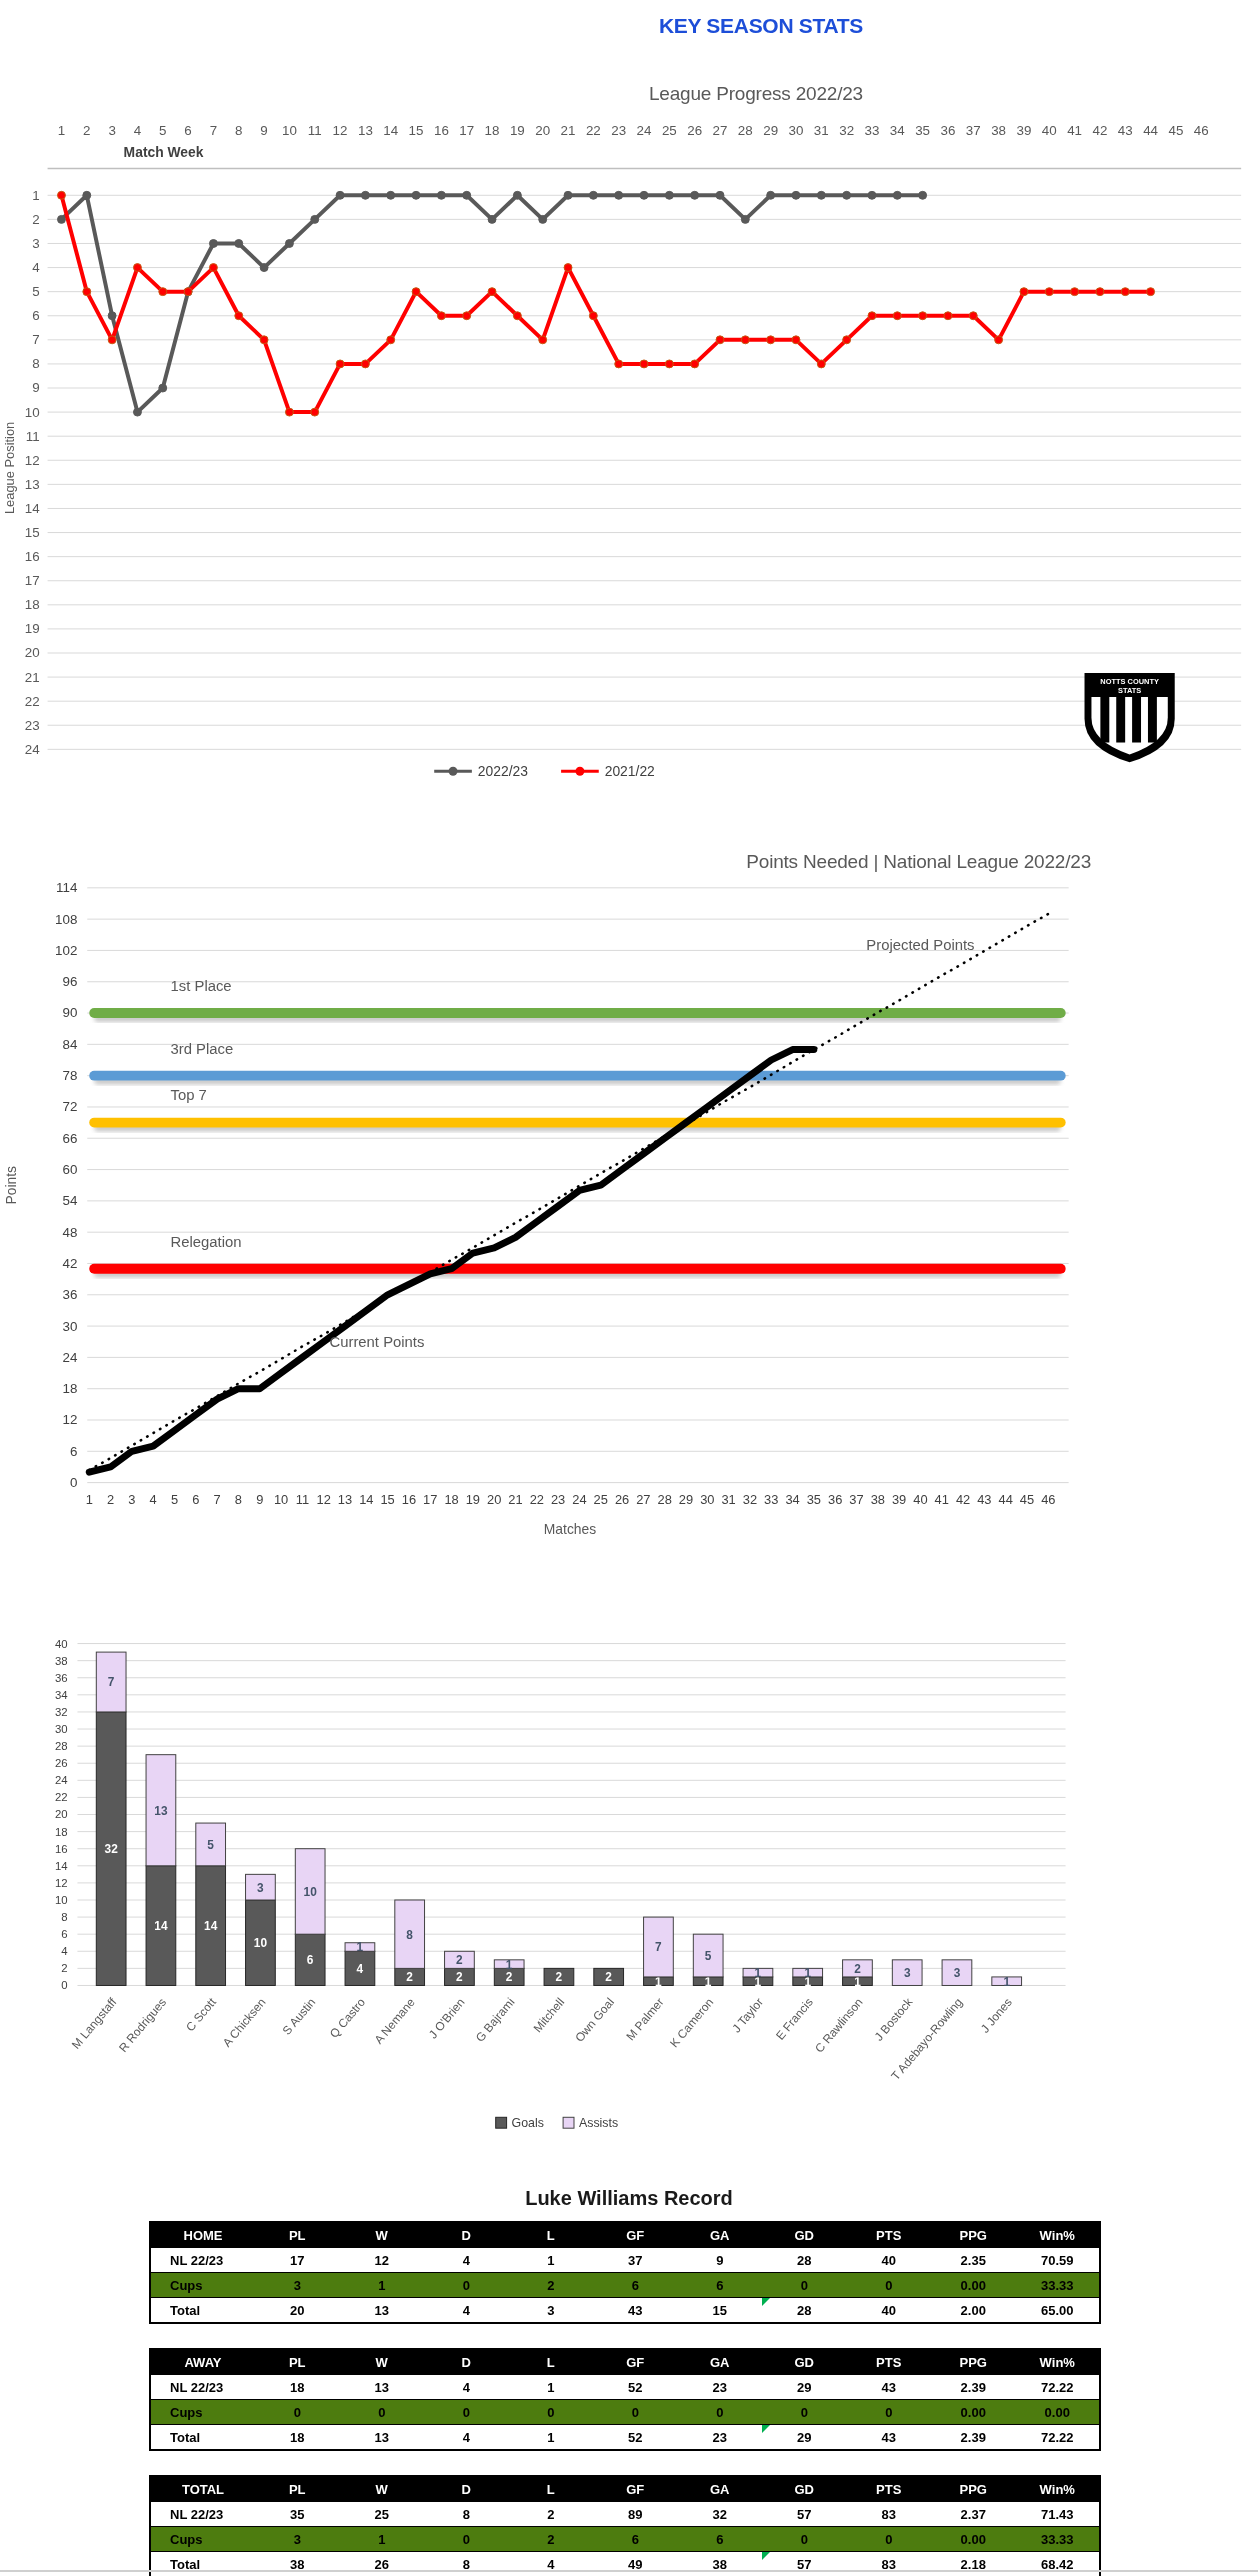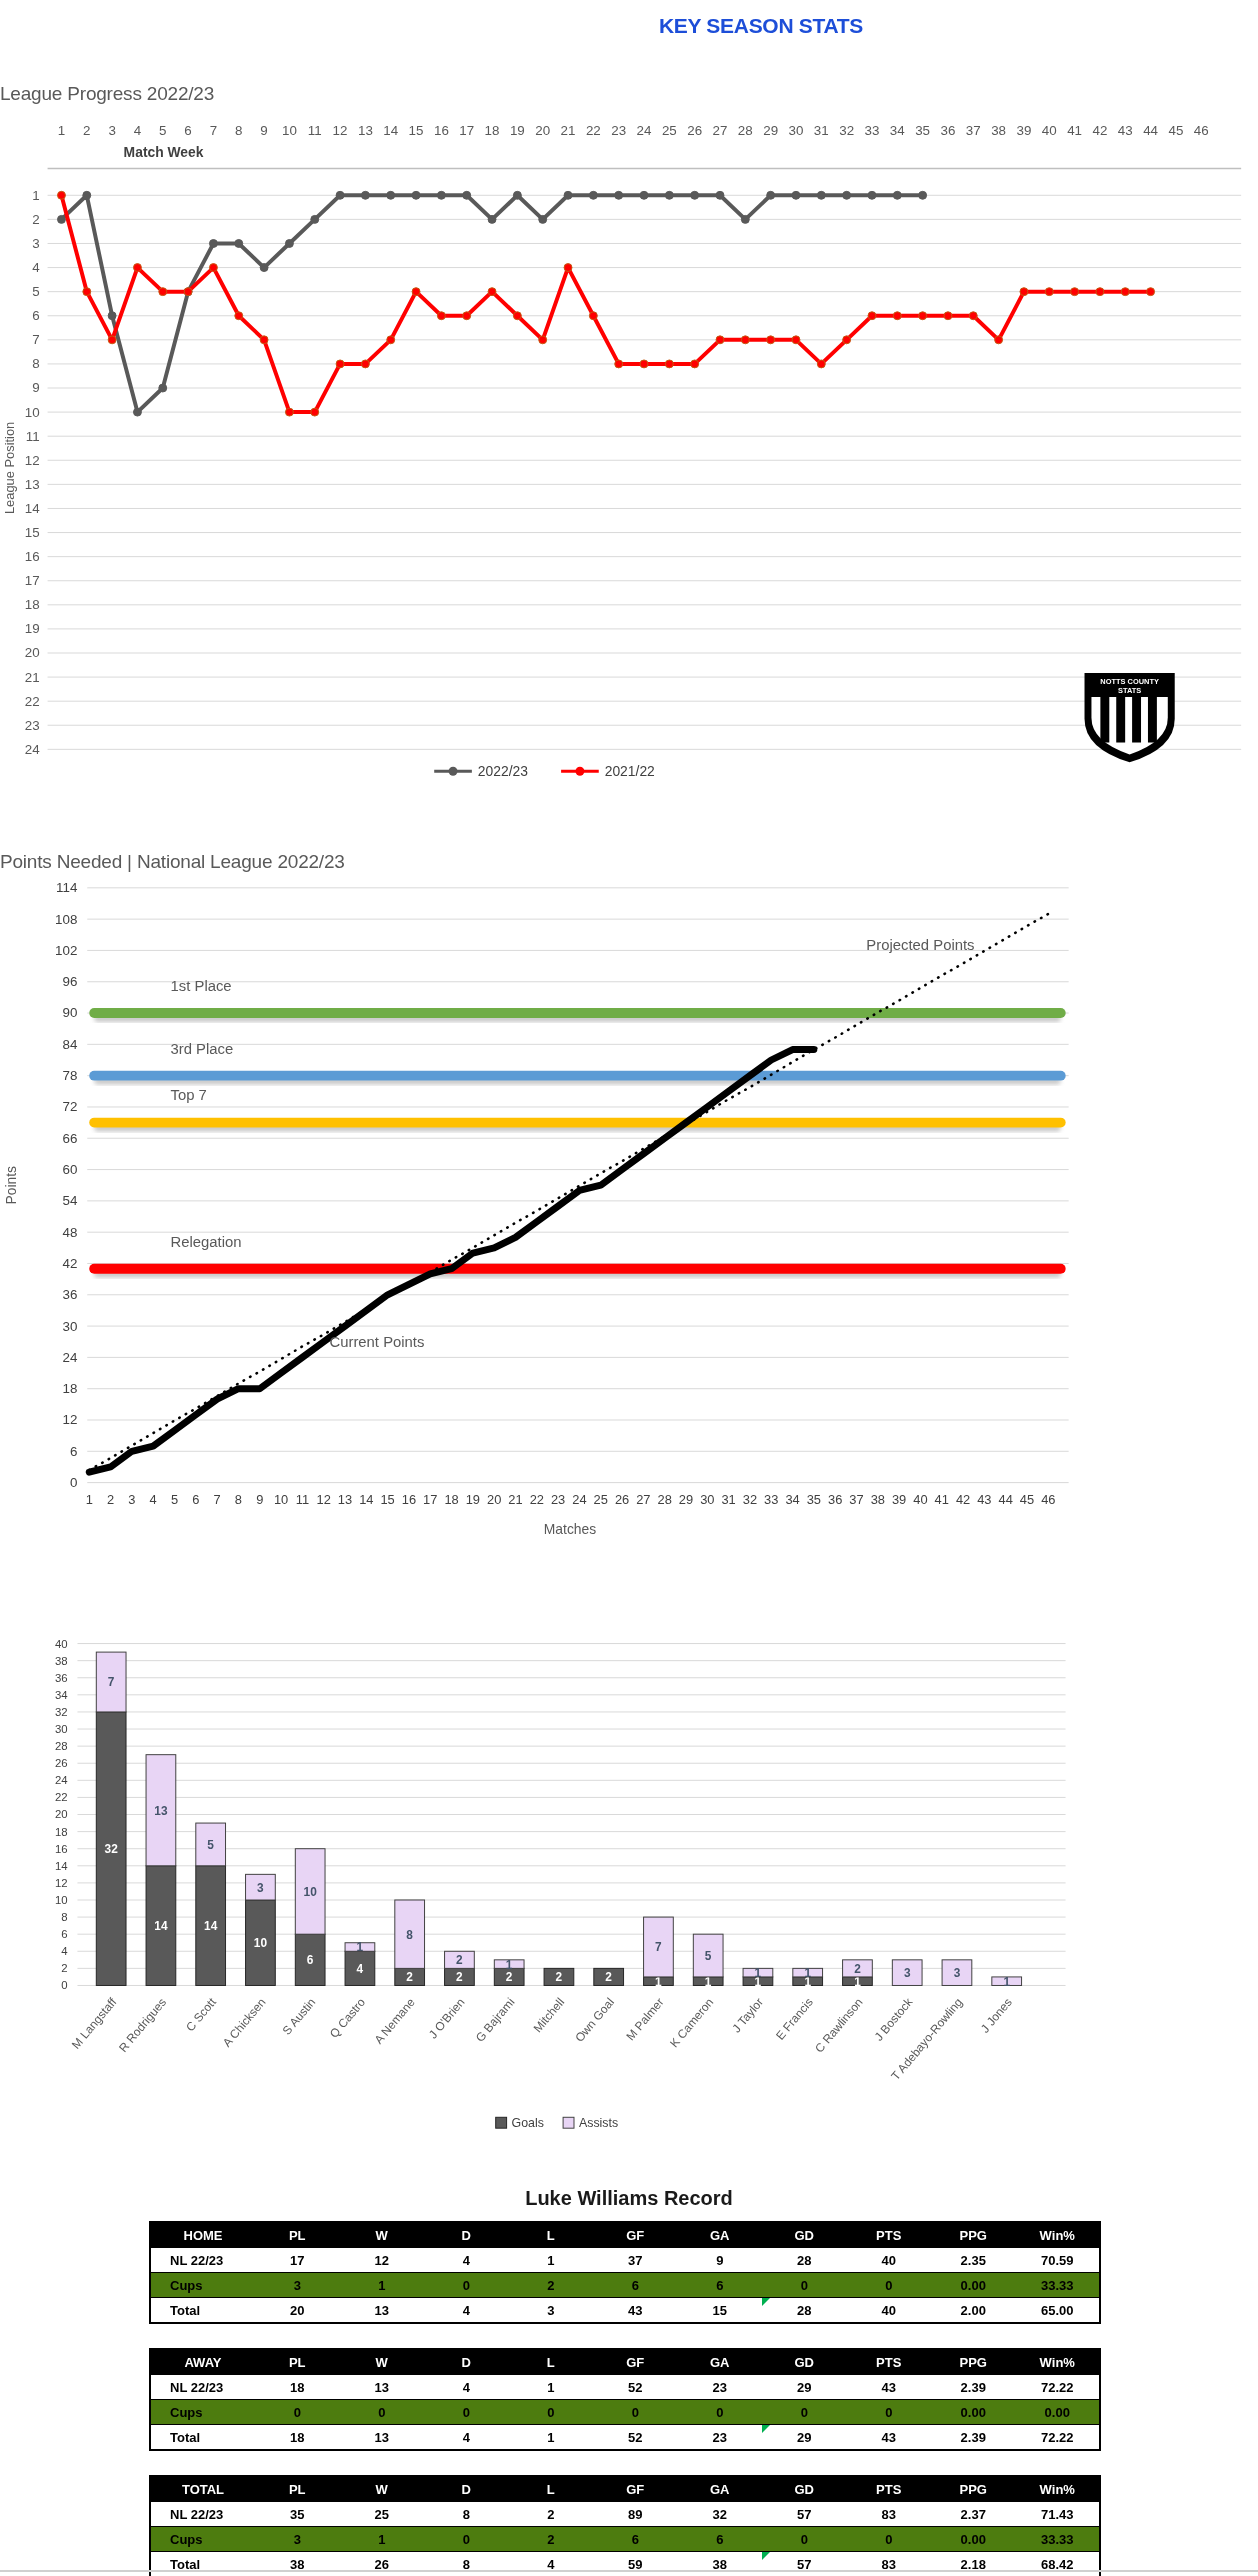--- a/index.html
+++ b/index.html
@@ -1,20 +1,20 @@
 <!DOCTYPE html>
 <html><head>
 <meta charset="utf-8">
 <style>
   html,body{margin:0;padding:0;background:#ffffff;}
   .page{position:relative;width:1258px;height:2576px;background:#fff;
         font-family:"Liberation Sans",sans-serif;overflow:hidden;}
   .page-title{position:absolute;top:14px;left:0;width:863px;text-align:right;
         font-size:21px;font-weight:800;color:#1d4ed8;letter-spacing:-0.3px;}
-  .chart-title{position:absolute;text-align:left;color:#595959;font-size:19px;
+  .chart-title{position:absolute;text-align:right;color:#595959;font-size:19px;
         letter-spacing:-0.2px;}
   #c1-title{top:83px;left:0;width:863px;}
   #c2-title{top:826px;left:0;width:1091px;margin-top:25px;}
   #c3-title{top:1598px;left:0;width:1140px;font-size:17px;color:#404040;}
   .csvg{position:absolute;left:0;}
   #svg1{top:111px;}
   #svg2{top:868px;}
   #svg3{top:1594px;}
   .tables-heading{position:absolute;top:2187px;left:0;width:1258px;text-align:center;
         font-size:20px;font-weight:600;color:#1a1a1a;}
@@ -679,21 +679,21 @@
             <td>0</td>
             <td>0.00</td>
             <td>33.33</td>
           </tr>
           <tr>
             <td>Total</td>
             <td>38</td>
             <td>26</td>
             <td>8</td>
             <td>4</td>
-            <td>59</td>
+            <td>49</td>
             <td>38</td>
             <td class="flagcell">57<span class="flag"></span></td>
             <td>83</td>
             <td>2.18</td>
             <td>68.42</td>
           </tr>
         </tbody>
       </table>
     </div>
 

